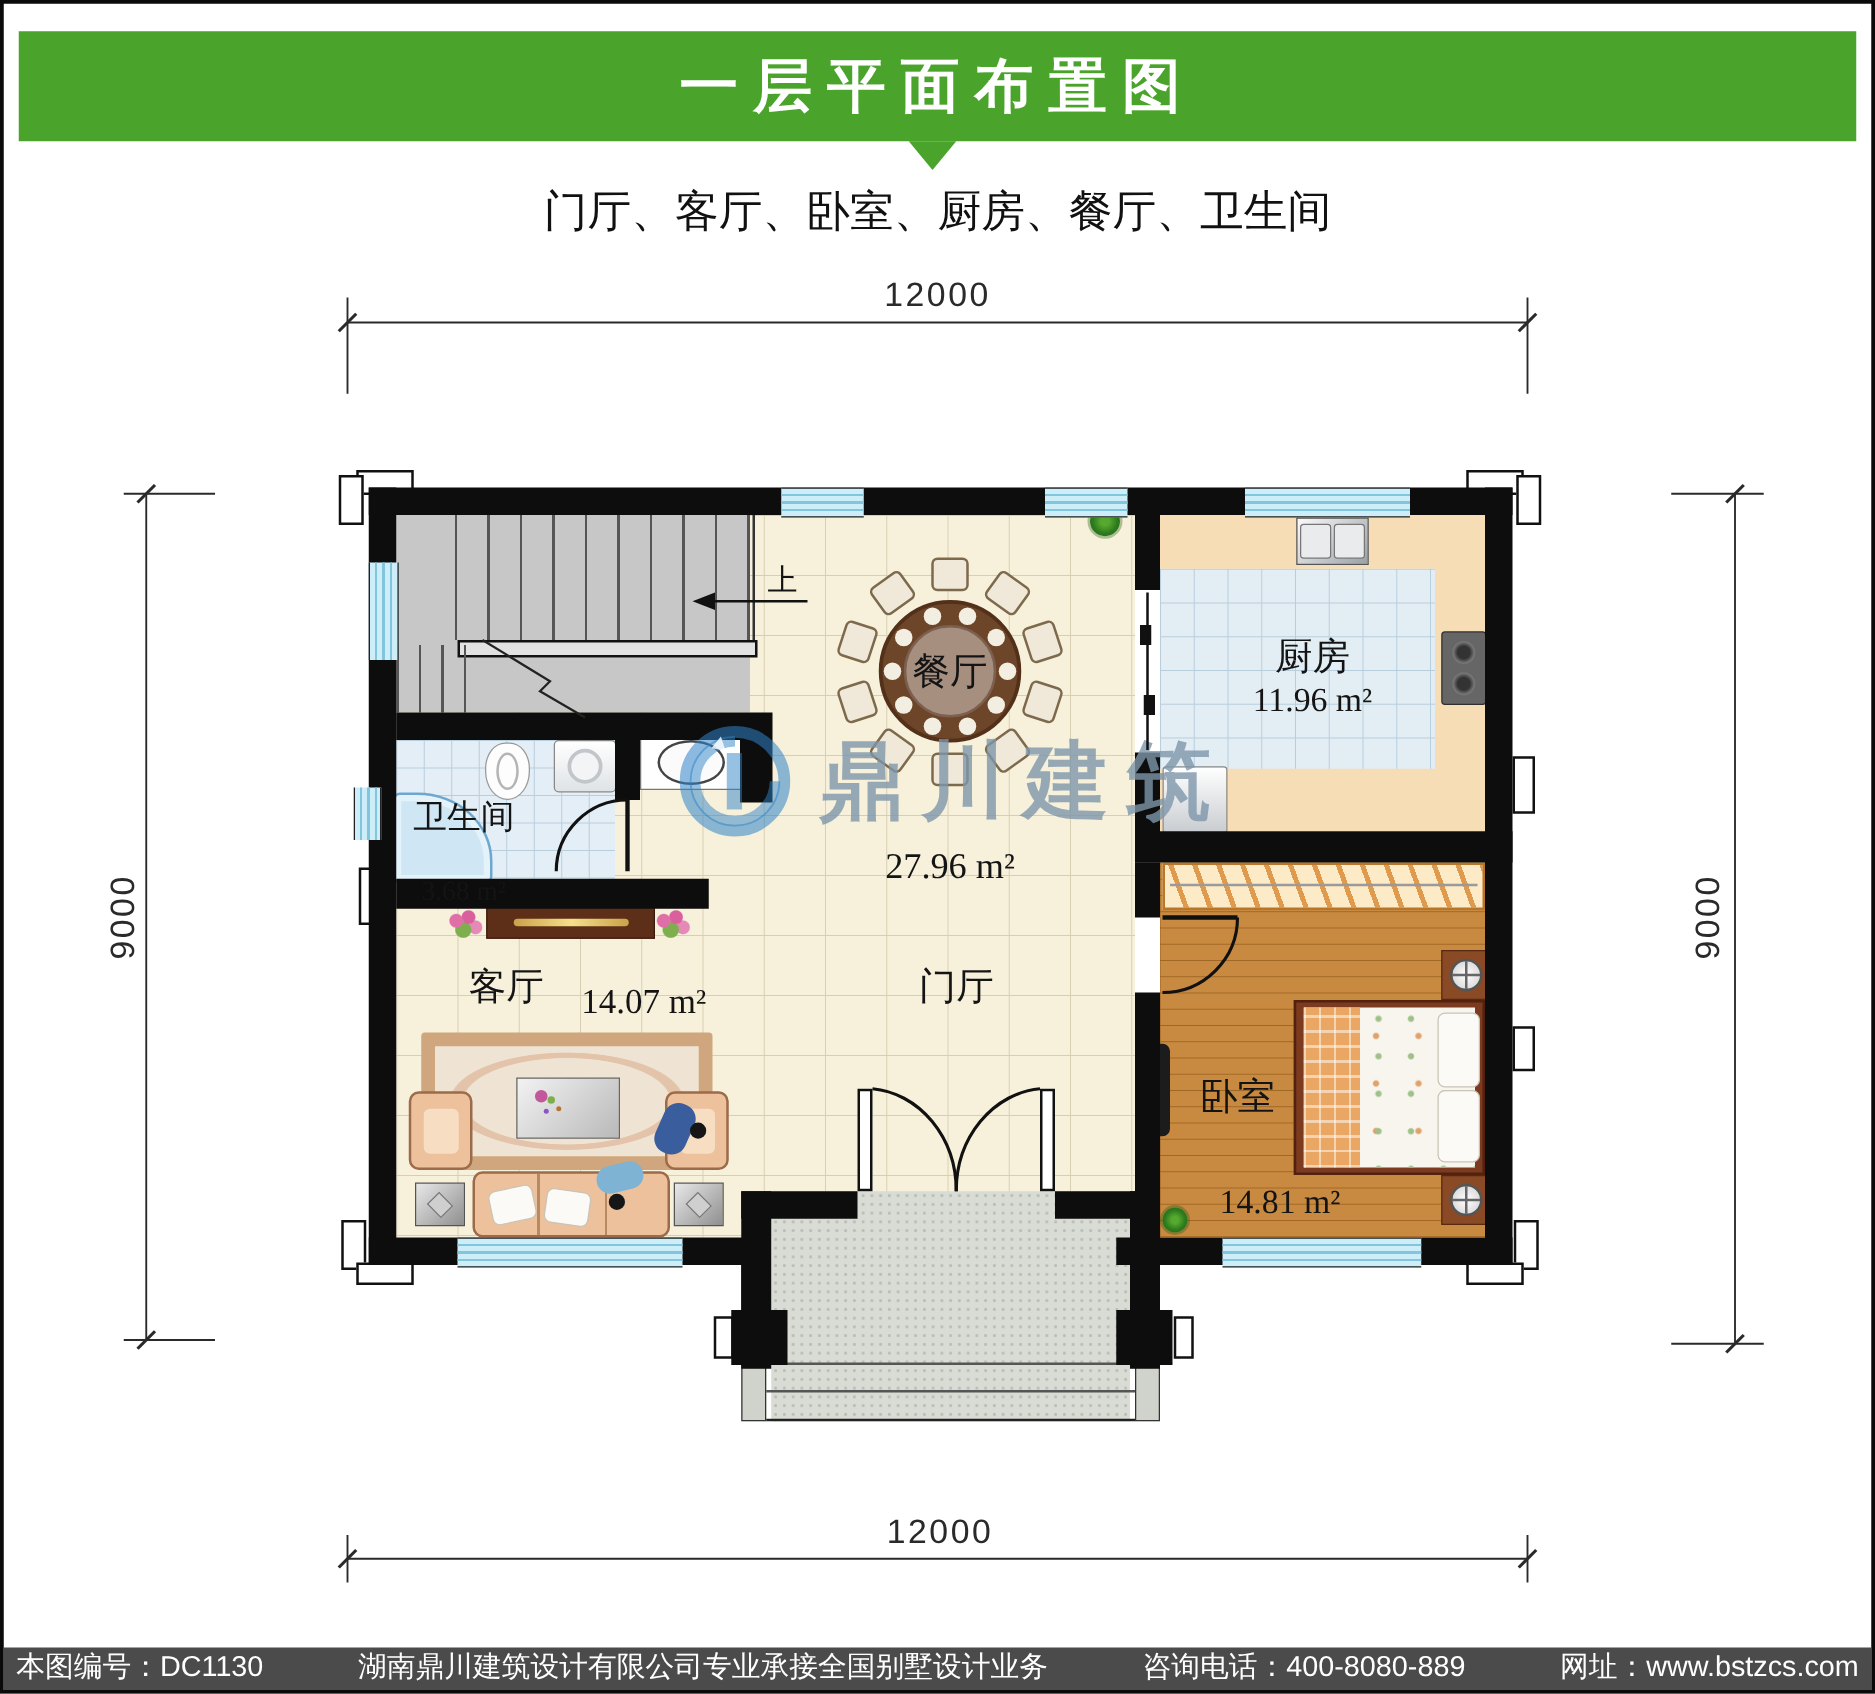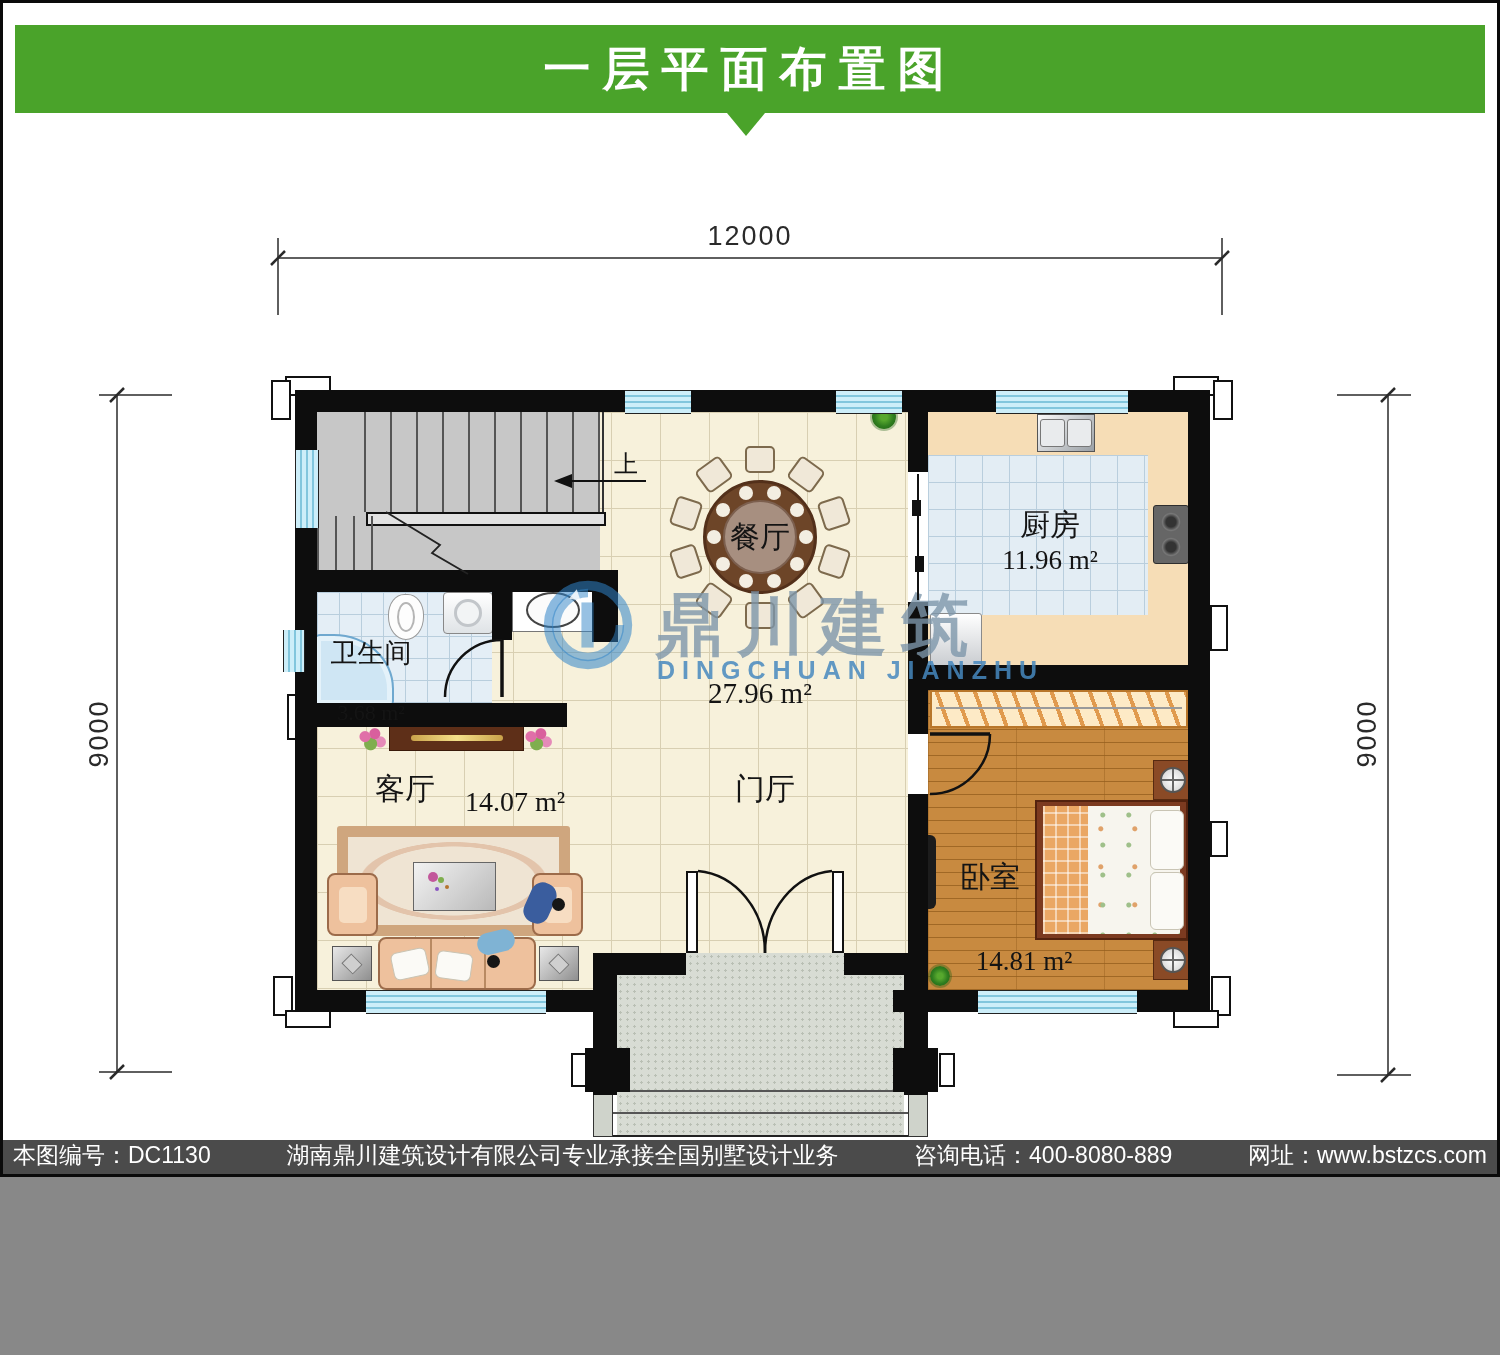--- a/index.html
+++ b/index.html
@@ -1,16 +1,16 @@
 <!DOCTYPE html>
 <html><head>
 <meta charset="utf-8">
 <style>
   html,body{margin:0;padding:0;background:#888;}
-  #canvas{position:relative;width:1500px;height:1177px;background:#fff;outline:3px solid #0a0a0a;outline-offset:-3px;overflow:hidden;font-family:"Liberation Sans",sans-serif;}
+  #canvas{position:relative;width:1500px;height:1355px;background:#fff;outline:3px solid #0a0a0a;outline-offset:-3px;overflow:hidden;font-family:"Liberation Sans",sans-serif;}
   .abs{position:absolute;}
   
   .banner{left:15px;top:25px;width:1470px;height:88px;background:#4aa32a;display:flex;align-items:center;justify-content:center;z-index:12;}
   .banner-title{color:#fff;font-size:47px;font-weight:bold;letter-spacing:12px;font-family:"Liberation Sans",sans-serif;}
   .banner-tri{left:727px;top:113px;width:0;height:0;border-left:19px solid transparent;border-right:19px solid transparent;border-top:23px solid #4aa32a;z-index:12;}
   .subtitle{left:0;top:146px;width:1500px;text-align:center;font-size:35px;color:#111;font-family:"Liberation Serif",serif;z-index:12;}
   
   .dimtxt{font-size:27px;color:#2a2a2a;letter-spacing:2px;text-align:center;z-index:12;font-family:"Liberation Sans",sans-serif;}
   
   .wall{background:#0d0d0d;z-index:4;}
@@ -89,20 +89,21 @@
 </style>
 </head>
 <body>
 
 <div id="canvas">
 
   <div class="abs banner">
     <span class="banner-title">一层平面布置图</span>
   </div>
   <div class="abs banner-tri"></div>
+  <div class="abs subtitle">门厅、客厅、卧室、厨房、餐厅、卫生间</div>
 
   <div class="abs dimtxt" style="left:650px;top:221px;width:200px;">12000</div>
   <div class="abs dimtxt" style="left:652px;top:1210px;width:200px;">12000</div>
   <div class="abs dimtxt" style="left:-1px;top:718px;width:200px;transform:rotate(-90deg);">9000</div>
   <div class="abs dimtxt" style="left:1267px;top:718px;width:200px;transform:rotate(-90deg);">9000</div>
 
   <div class="abs hall-floor" style="left:317px;top:412px;width:591px;height:578px;"></div>
   <div class="abs kitchen-counter"></div>
   <div class="abs kitchen-tile"></div>
   <div class="abs wood"></div>
@@ -249,21 +250,20 @@
 
   <div class="abs wm" style="left:541px;top:578px;width:94px;height:94px;">
     <svg width="94" height="94" viewBox="0 0 100 100">
       <circle cx="50" cy="50" r="42" fill="none" stroke="#2f84c8" stroke-width="10" opacity="0.55"></circle>
       <path d="M50 16 A34 34 0 1 0 84 50" fill="none" stroke="#2f84c8" stroke-width="9" opacity="0.5"></path>
       <rect x="43" y="26" width="13" height="48" fill="#2f84c8" opacity="0.5"></rect>
       <path d="M30 22 l8 -10 l4 12 z" fill="#ffffff" opacity="0.8"></path>
     </svg>
   </div>
   <div class="abs wm wm-cn">鼎川建筑</div>
-  <div class="abs wm wm-en">DINGCHUAN JIANZHU</div>
 
   <div class="abs label" style="left:612px;top:448px;width:28px;font-size:24px;">上</div>
   <div class="abs label" style="left:985px;top:505px;width:130px;font-size:30px;">厨房</div>
   <div class="abs label" style="left:985px;top:545px;width:130px;font-size:27px;">11.96 m²</div>
   <div class="abs label" style="left:311px;top:635px;width:120px;font-size:27px;">卫生间</div>
   <div class="abs label" style="left:311px;top:700px;width:120px;font-size:22px;">3.68 m²</div>
   <div class="abs label" style="left:690px;top:677px;width:140px;font-size:29px;">27.96 m²</div>
   <div class="abs label" style="left:355px;top:769px;width:100px;font-size:30px;">客厅</div>
   <div class="abs label" style="left:445px;top:786px;width:140px;font-size:28px;">14.07 m²</div>
   <div class="abs label" style="left:715px;top:769px;width:100px;font-size:30px;">门厅</div>

